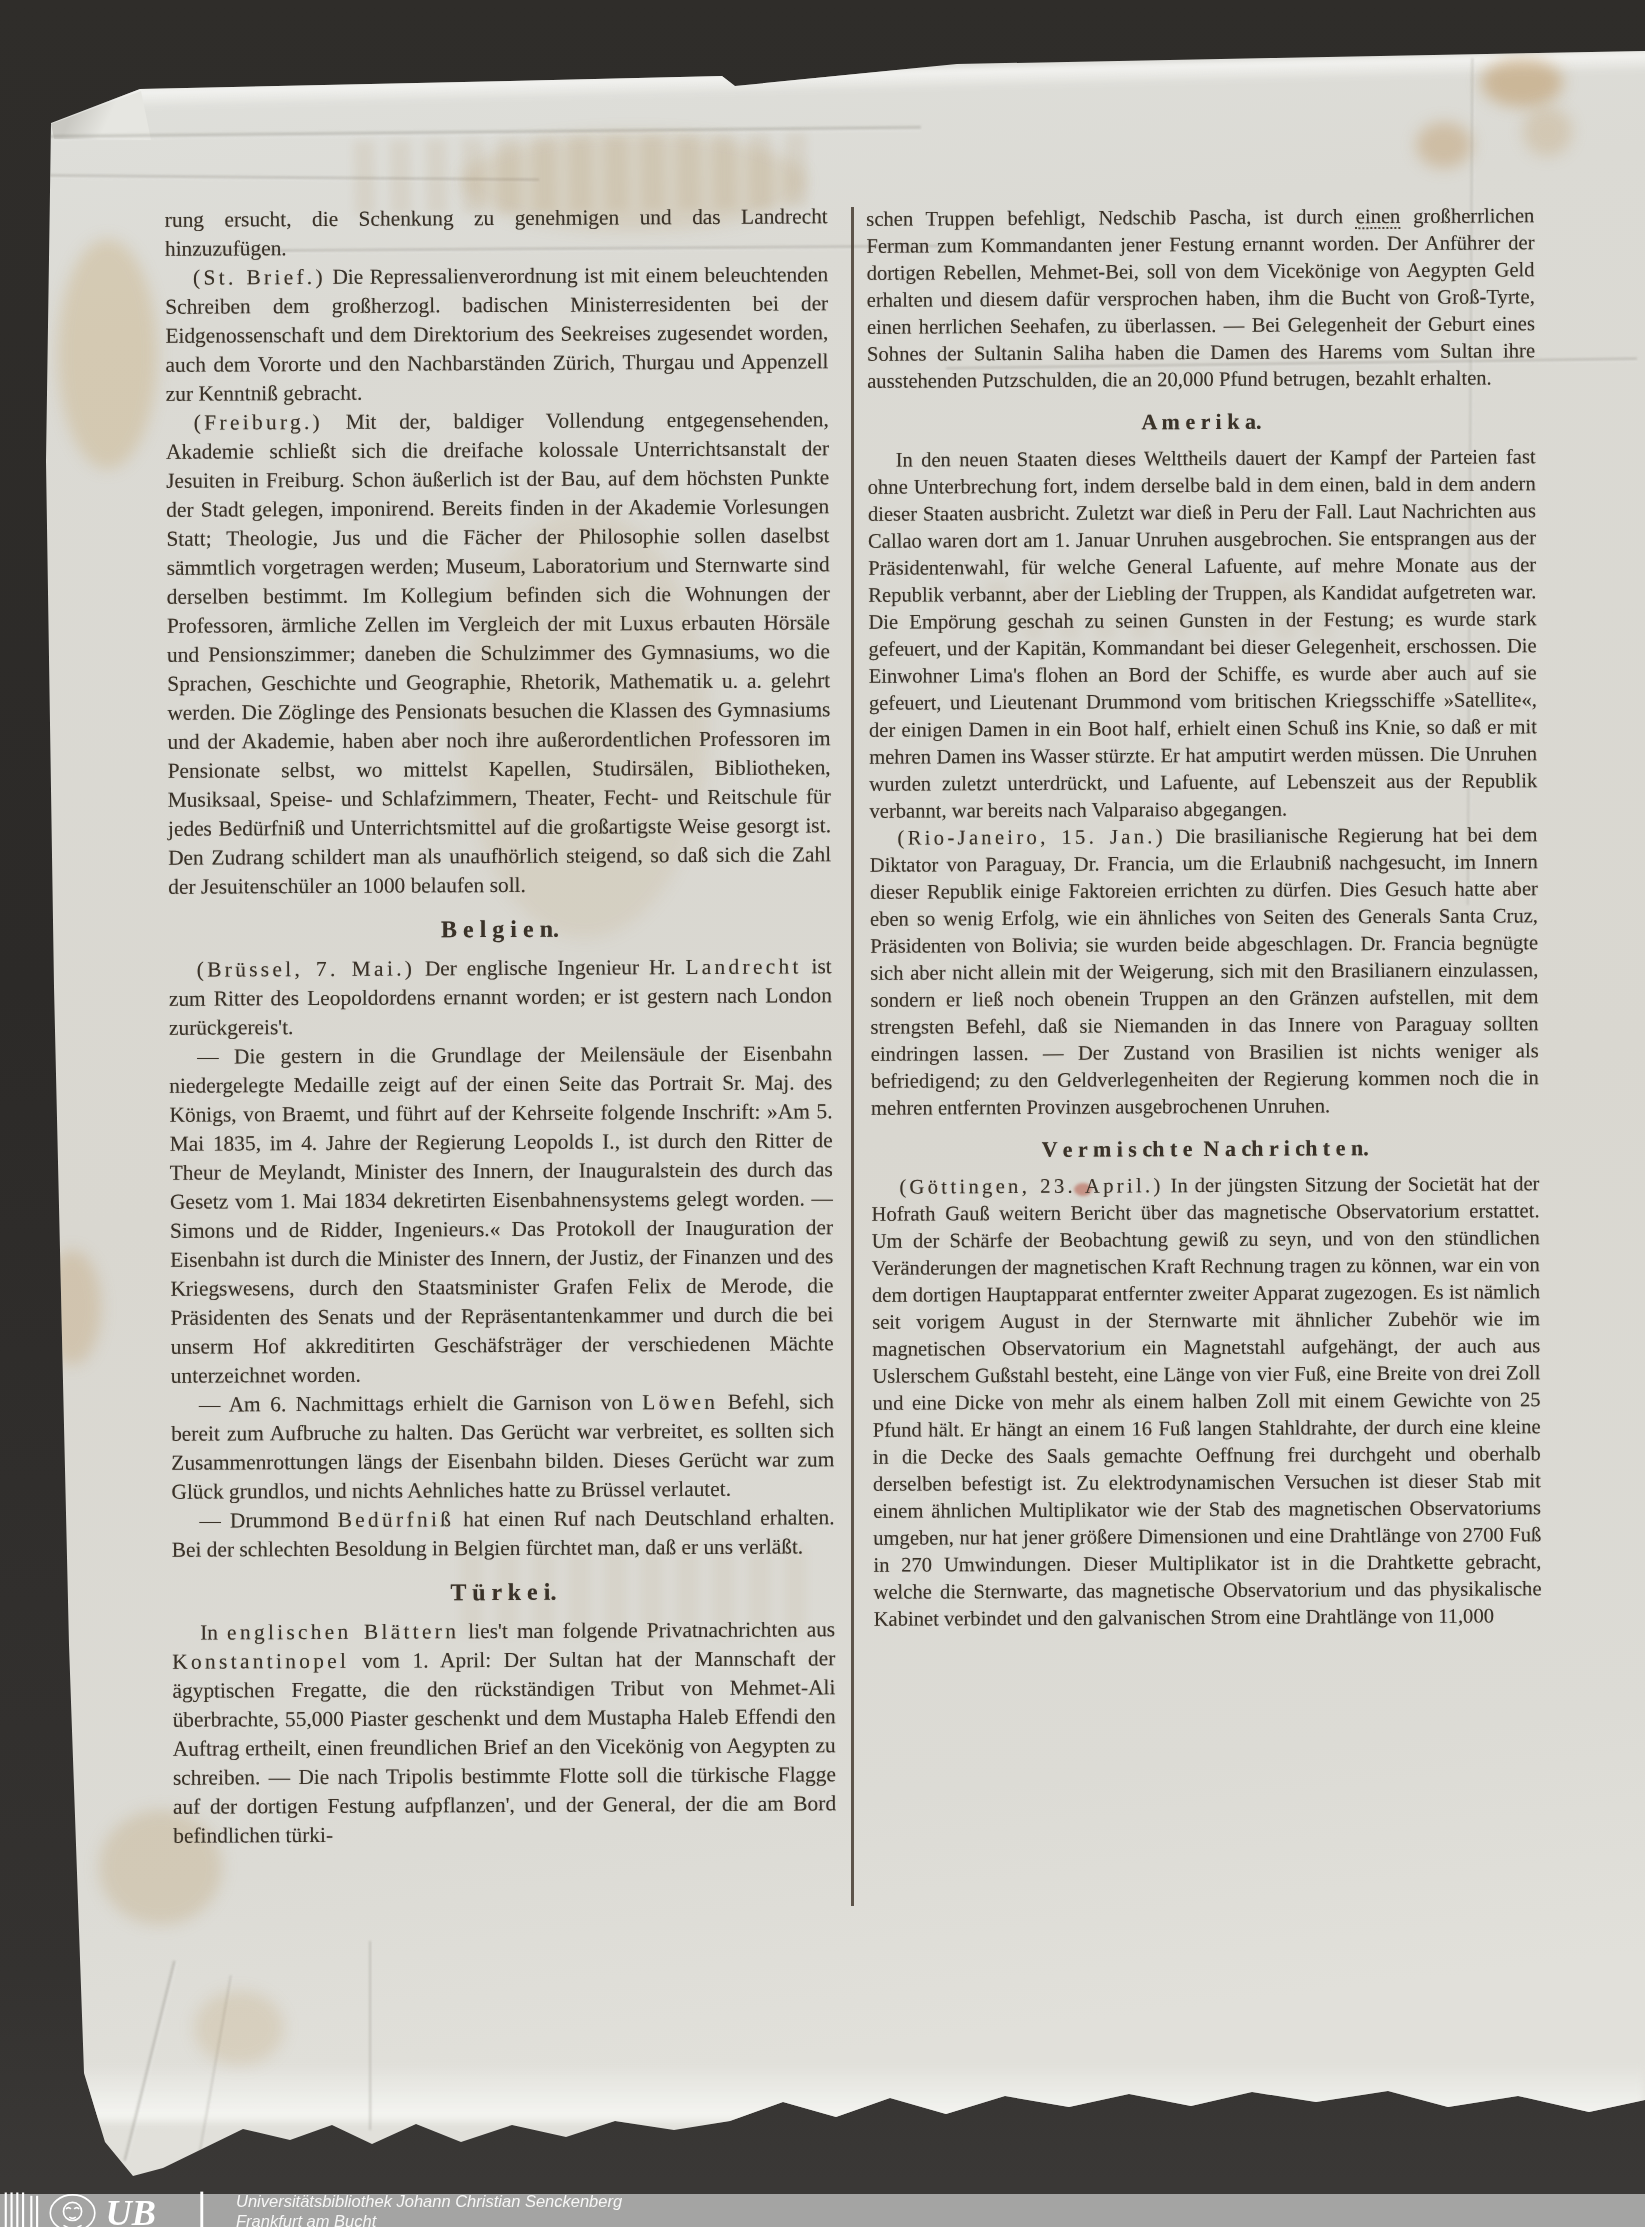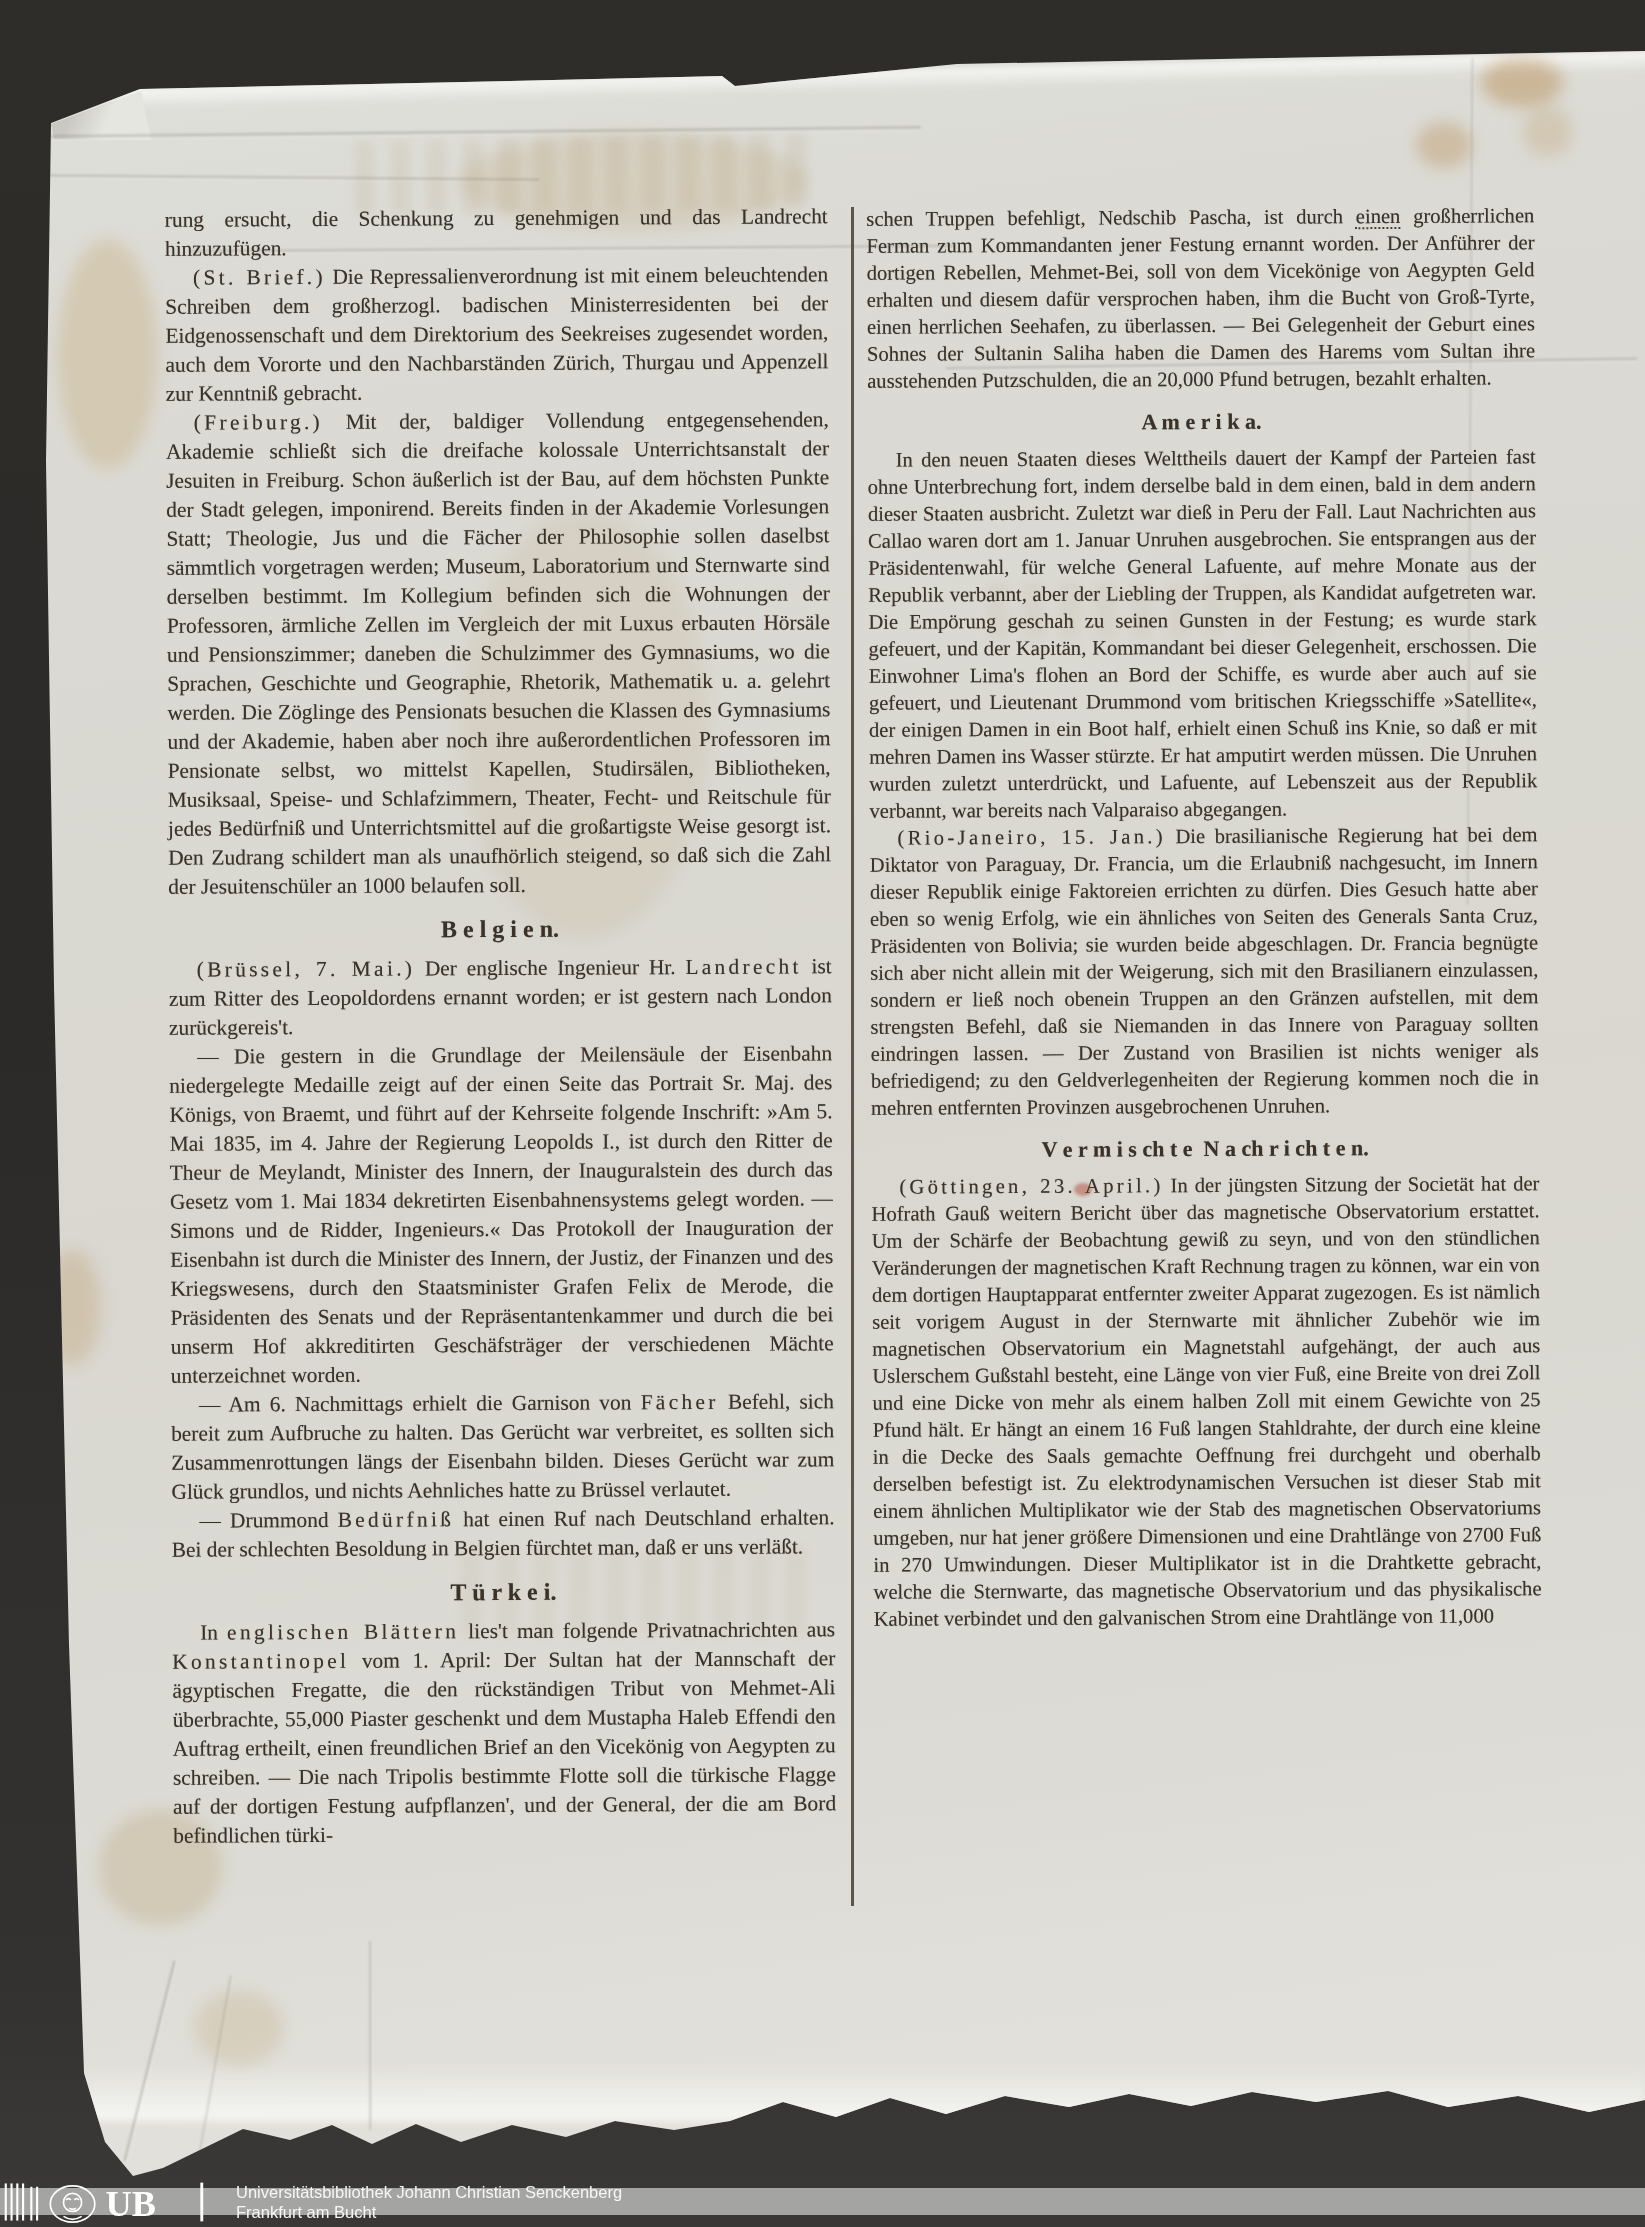--- a/index.html
+++ b/index.html
@@ -29,22 +29,22 @@
   .col-left{left:169px;width:663px;font-size:21.4px;line-height:29px;}
   .col-right{left:870px;width:668px;font-size:20.6px;line-height:27px;}
   .para{margin:0;text-indent:28px;text-shadow:0 0 0.8px rgba(58,50,40,.45);}
   .para.noindent{text-indent:0;}
   .heading{text-align:center;font-weight:600;white-space:pre-wrap;margin:15px 0 10px 0;
      text-shadow:0 0 0.8px rgba(58,50,40,.45);}
   .col-left .heading{font-size:24px;}
   .col-right .heading{font-size:22px;}
   .g{letter-spacing:3.3px;}
   .u-dot{border-bottom:2.5px dotted #4a4036;}
-  .footer-bar{position:absolute;left:0;bottom:12px;width:1645px;height:27px;background:#a4a4a3;
-     display:flex;align-items:center;font-family:"Liberation Sans", sans-serif;}
+  .footer-bar{position:absolute;left:0;bottom:0;width:1645px;height:33px;background:#a4a4a3;
+     display:flex;align-items:center;font-family:"Liberation Sans", sans-serif;font-style:italic;}
   .logo-wrap{width:216px;height:44px;flex:0 0 auto;}
   .footer-text{color:#f7f7f6;font-size:16.5px;line-height:20px;margin-left:20px;}
 </style>
 </head>
 <body>
 
 <div id="paper">
   <div class="edge-fuzz-top"></div>
   <div class="edge-fuzz-bottom"></div>
   <div class="dogear"></div>
@@ -74,21 +74,21 @@
 
   <div class="divider"></div>
 
   <div class="col col-left">
       <p class="para noindent"><span>rung ersucht, die Schenkung zu genehmigen und das Landrecht hinzuzufügen.</span></p>
       <p class="para"><span class="g">(St. Brief.)</span><span> Die Repressalienverordnung ist mit einem beleuchtenden Schreiben dem großherzogl. badischen Ministerresidenten bei der Eidgenossenschaft und dem Direktorium des Seekreises zugesendet worden, auch dem Vororte und den Nachbarständen Zürich, Thurgau und Appenzell zur Kenntniß gebracht.</span></p>
       <p class="para"><span class="g">(Freiburg.)</span><span> Mit der, baldiger Vollendung entgegensehenden, Akademie schließt sich die dreifache kolossale Unterrichtsanstalt der Jesuiten in Freiburg. Schon äußerlich ist der Bau, auf dem höchsten Punkte der Stadt gelegen, imponirend. Bereits finden in der Akademie Vorlesungen Statt; Theologie, Jus und die Fächer der Philosophie sollen daselbst sämmtlich vorgetragen werden; Museum, Laboratorium und Sternwarte sind derselben bestimmt. Im Kollegium befinden sich die Wohnungen der Professoren, ärmliche Zellen im Vergleich der mit Luxus erbauten Hörsäle und Pensionszimmer; daneben die Schulzimmer des Gymnasiums, wo die Sprachen, Geschichte und Geographie, Rhetorik, Mathematik u. a. gelehrt werden. Die Zöglinge des Pensionats besuchen die Klassen des Gymnasiums und der Akademie, haben aber noch ihre außerordentlichen Professoren im Pensionate selbst, wo mittelst Kapellen, Studirsälen, Bibliotheken, Musiksaal, Speise- und Schlafzimmern, Theater, Fecht- und Reitschule für jedes Bedürfniß und Unterrichtsmittel auf die großartigste Weise gesorgt ist. Den Zudrang schildert man als unaufhörlich steigend, so daß sich die Zahl der Jesuitenschüler an 1000 belaufen soll.</span></p>
       <div class="heading">B e l g i e n.</div>
       <p class="para"><span class="g">(Brüssel, 7. Mai.)</span><span> Der englische Ingenieur Hr. </span><span class="g">Landrecht</span><span> ist zum Ritter des Leopoldordens ernannt worden; er ist gestern nach London zurückgereis't.</span></p>
       <p class="para"><span>— Die gestern in die Grundlage der Meilensäule der Eisenbahn niedergelegte Medaille zeigt auf der einen Seite das Portrait Sr. Maj. des Königs, von Braemt, und führt auf der Kehrseite folgende Inschrift: »Am 5. Mai 1835, im 4. Jahre der Regierung Leopolds I., ist durch den Ritter de Theur de Meylandt, Minister des Innern, der Inauguralstein des durch das Gesetz vom 1. Mai 1834 dekretirten Eisenbahnensystems gelegt worden. — Simons und de Ridder, Ingenieurs.« Das Protokoll der Inauguration der Eisenbahn ist durch die Minister des Innern, der Justiz, der Finanzen und des Kriegswesens, durch den Staatsminister Grafen Felix de Merode, die Präsidenten des Senats und der Repräsentantenkammer und durch die bei unserm Hof akkreditirten Geschäfsträger der verschiedenen Mächte unterzeichnet worden.</span></p>
-      <p class="para"><span>— Am 6. Nachmittags erhielt die Garnison von </span><span class="g">Fächer</span><span> Befehl, sich bereit zum Aufbruche zu halten. Das Gerücht war verbreitet, es sollten sich Zusammenrottungen längs der Eisenbahn bilden. Dieses Gerücht war zum Glück grundlos, und nichts Aehnliches hatte zu Brüssel verlautet.</span></p>
+      <p class="para"><span>— Am 6. Nachmittags erhielt die Garnison von </span><span class="g">Löwen</span><span> Befehl, sich bereit zum Aufbruche zu halten. Das Gerücht war verbreitet, es sollten sich Zusammenrottungen längs der Eisenbahn bilden. Dieses Gerücht war zum Glück grundlos, und nichts Aehnliches hatte zu Brüssel verlautet.</span></p>
       <p class="para"><span>— Drummond </span><span class="g">Bedürfniß</span><span> hat einen Ruf nach Deutschland erhalten. Bei der schlechten Besoldung in Belgien fürchtet man, daß er uns verläßt.</span></p>
       <div class="heading">T ü r k e i.</div>
       <p class="para"><span>In </span><span class="g">englischen Blättern</span><span> lies't man folgende Privatnachrichten aus </span><span class="g">Konstantinopel</span><span> vom 1. April: Der Sultan hat der Mannschaft der ägyptischen Fregatte, die den rückständigen Tribut von Mehmet-Ali überbrachte, 55,000 Piaster geschenkt und dem Mustapha Haleb Effendi den Auftrag ertheilt, einen freundlichen Brief an den Vicekönig von Aegypten zu schreiben. — Die nach Tripolis bestimmte Flotte soll die türkische Flagge auf der dortigen Festung aufpflanzen', und der General, der die am Bord befindlichen türki-</span></p>
     </div>
   <div class="col col-right">
       <p class="para noindent"><span>schen Truppen befehligt, Nedschib Pascha, ist durch </span><span class="u-dot">einen</span><span> großherrlichen Ferman zum Kommandanten jener Festung ernannt worden. Der Anführer der dortigen Rebellen, Mehmet-Bei, soll von dem Vicekönige von Aegypten Geld erhalten und diesem dafür versprochen haben, ihm die Bucht von Groß-Tyrte, einen herrlichen Seehafen, zu überlassen. — Bei Gelegenheit der Geburt eines Sohnes der Sultanin Saliha haben die Damen des Harems vom Sultan ihre ausstehenden Putzschulden, die an 20,000 Pfund betrugen, bezahlt erhalten.</span></p>
       <div class="heading">A m e r i k a.</div>
       <p class="para"><span>In den neuen Staaten dieses Welttheils dauert der Kampf der Parteien fast ohne Unterbrechung fort, indem derselbe bald in dem einen, bald in dem andern dieser Staaten ausbricht. Zuletzt war dieß in Peru der Fall. Laut Nachrichten aus Callao waren dort am 1. Januar Unruhen ausgebrochen. Sie entsprangen aus der Präsidentenwahl, für welche General Lafuente, auf mehre Monate aus der Republik verbannt, aber der Liebling der Truppen, als Kandidat aufgetreten war. Die Empörung geschah zu seinen Gunsten in der Festung; es wurde stark gefeuert, und der Kapitän, Kommandant bei dieser Gelegenheit, erschossen. Die Einwohner Lima's flohen an Bord der Schiffe, es wurde aber auch auf sie gefeuert, und Lieutenant Drummond vom britischen Kriegsschiffe »Satellite«, der einigen Damen in ein Boot half, erhielt einen Schuß ins Knie, so daß er mit mehren Damen ins Wasser stürzte. Er hat amputirt werden müssen. Die Unruhen wurden zuletzt unterdrückt, und Lafuente, auf Lebenszeit aus der Republik verbannt, war bereits nach Valparaiso abgegangen.</span></p>
       <p class="para"><span class="g">(Rio-Janeiro, 15. Jan.)</span><span> Die brasilianische Regierung hat bei dem Diktator von Paraguay, Dr. Francia, um die Erlaubniß nachgesucht, im Innern dieser Republik einige Faktoreien errichten zu dürfen. Dies Gesuch hatte aber eben so wenig Erfolg, wie ein ähnliches von Seiten des Generals Santa Cruz, Präsidenten von Bolivia; sie wurden beide abgeschlagen. Dr. Francia begnügte sich aber nicht allein mit der Weigerung, sich mit den Brasilianern einzulassen, sondern er ließ noch obenein Truppen an den Gränzen aufstellen, mit dem strengsten Befehl, daß sie Niemanden in das Innere von Paraguay sollten eindringen lassen. — Der Zustand von Brasilien ist nichts weniger als befriedigend; zu den Geldverlegenheiten der Regierung kommen noch die in mehren entfernten Provinzen ausgebrochenen Unruhen.</span></p>
       <div class="heading">V e r m i s ch t e  N a ch r i ch t e n.</div>

